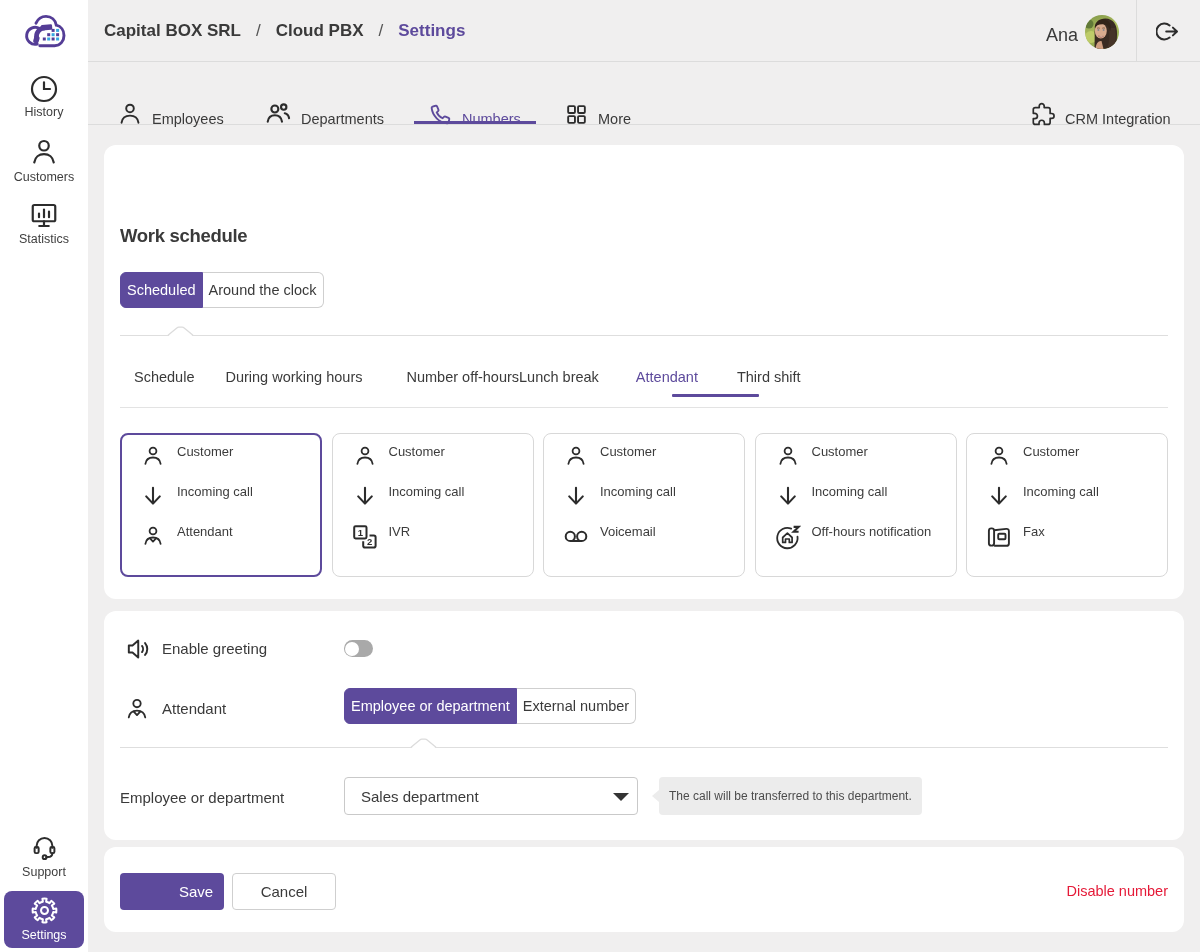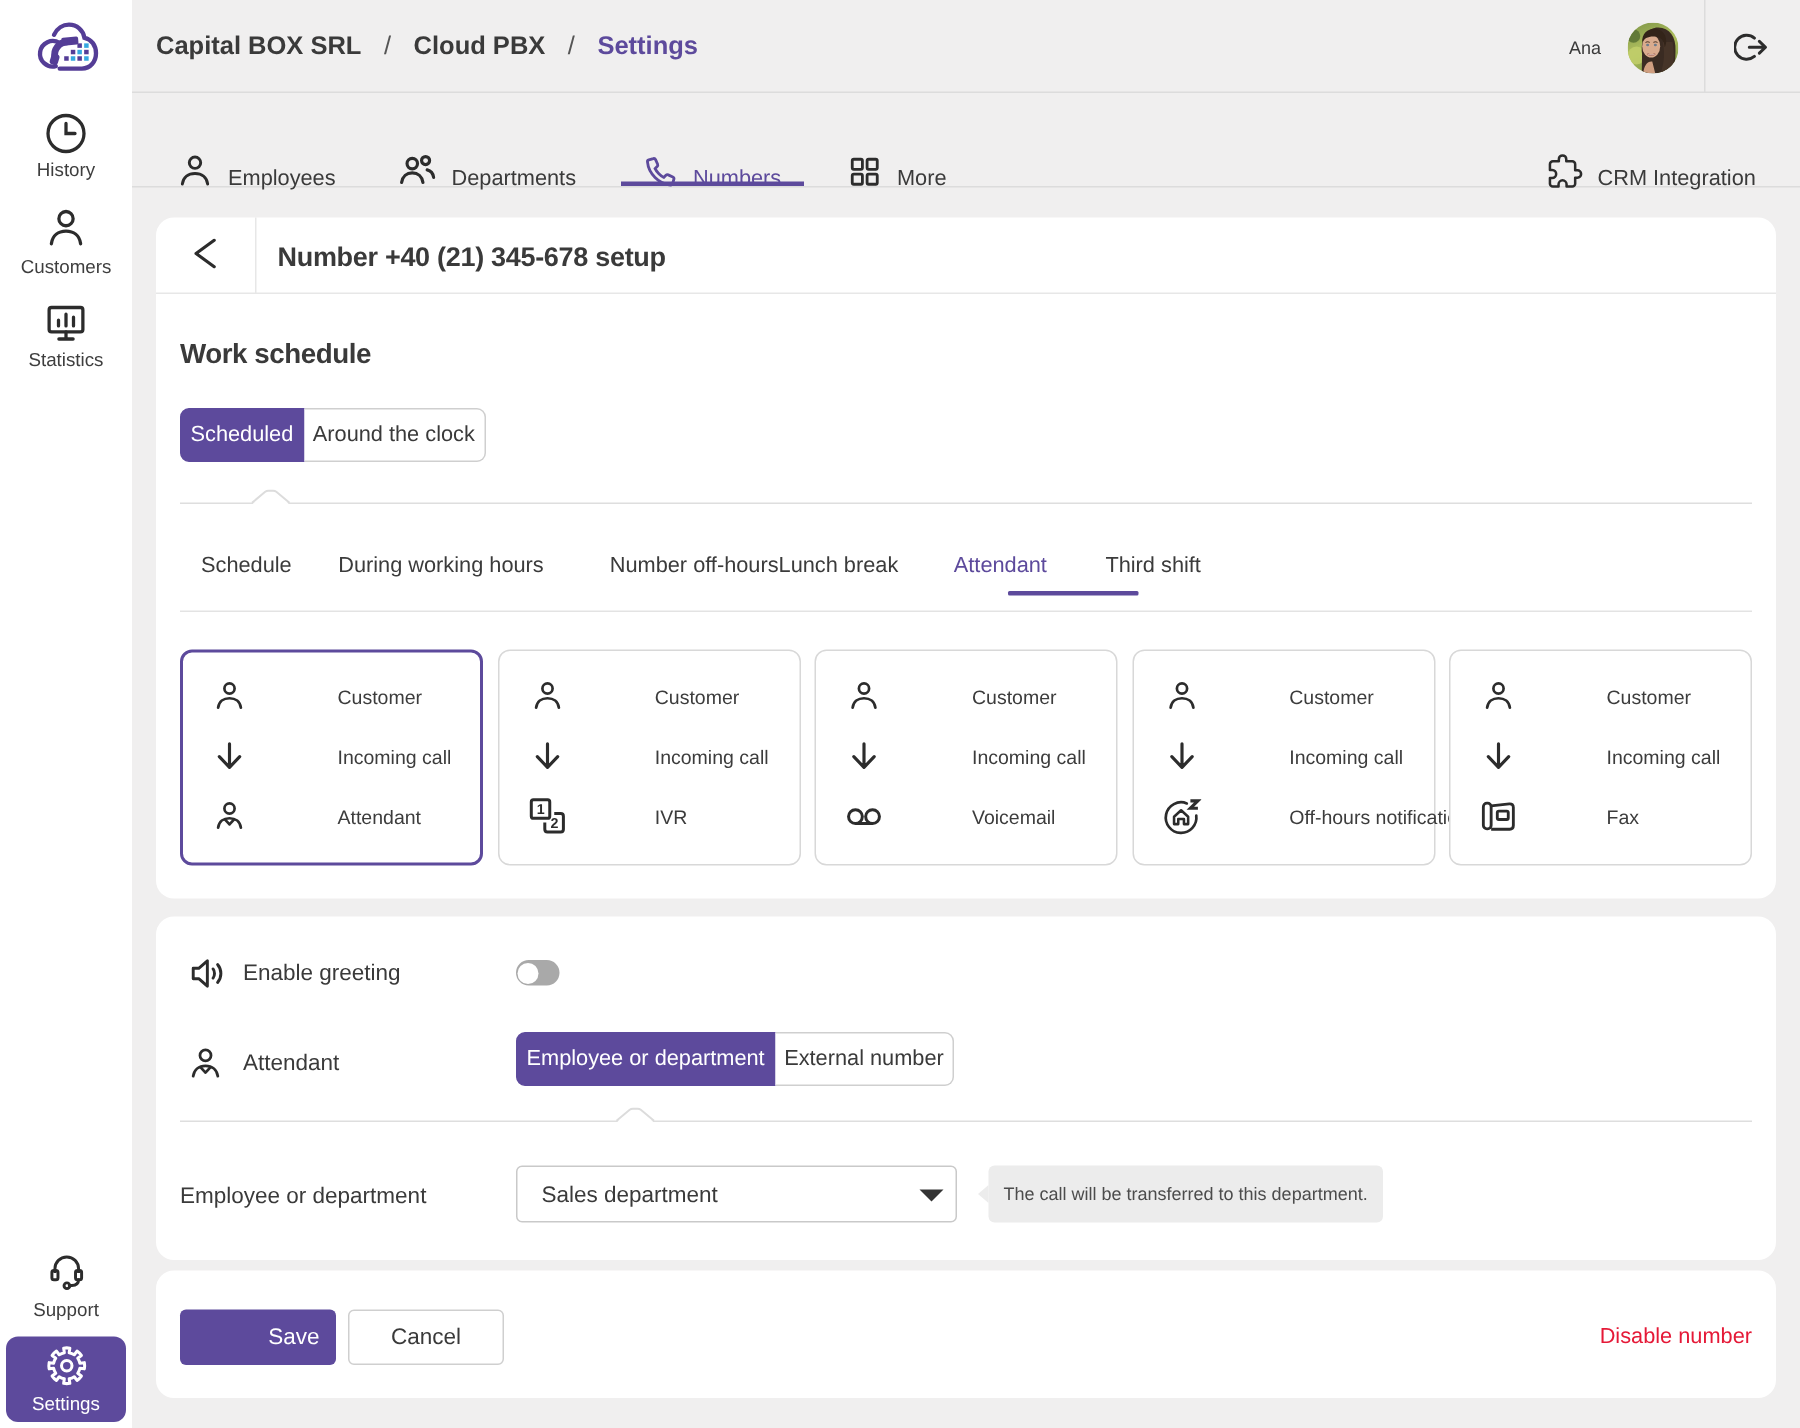--- a/index.html
+++ b/index.html
@@ -12,21 +12,21 @@
 .snav { position:absolute; left:0; width:88px; text-align:center; }
 .snav .lbl { font-size:12.5px; color:#3e3e3e; margin-top:4px; }
 #settingsTile { position:absolute; left:4px; top:891px; width:80px; height:57px; background:#5d4a9c; border-radius:8px; text-align:center; }
 #settingsTile .lbl { color:#fff; font-size:12.5px; margin-top:2px; }
 
 
 #hdr1 { position:absolute; left:88px; top:0; width:1112px; height:62px; border-bottom:1px solid #dcdcdc; }
 #crumbs { position:absolute; left:104px; top:21px; font-size:17px; font-weight:bold; color:#3a3a3a; }
 #crumbs .sep { color:#555; font-weight:normal; padding:0 15px; }
 #crumbs .act { color:#5d4a9c; }
-#ana { position:absolute; left:1046px; top:25px; font-size:12px; color:#3a3a3a; }
+#ana { position:absolute; left:1046px; top:25px; font-size:18px; color:#3a3a3a; }
 #avatar { position:absolute; left:1085px; top:15px; width:34px; height:34px; border-radius:50%; overflow:hidden; }
 #hdrdiv { position:absolute; left:1136px; top:0; width:1px; height:62px; background:#dcdcdc; }
 #logout { position:absolute; left:1156px; top:20px; }
 
 
 #hdr2 { position:absolute; left:88px; top:62px; width:1112px; height:63px; border-bottom:1px solid #dcdcdc; }
 .toptab { position:absolute; top:64px; height:63px; display:flex; align-items:flex-end; gap:9px; font-size:14.5px; color:#3a3a3a; }
 .toptab.active { color:#5d4a9c; }
 #numtab-underline { position:absolute; left:414px; top:121px; width:122px; height:3px; background:#5d4a9c; z-index:2; }
 
@@ -60,21 +60,21 @@
 
 .subtabs { position:absolute; left:16px; top:214px; display:flex; font-size:14.5px; color:#3b3b3b; }
 .subtabs .st { padding:10px 0; }
 .subtabs .st.on { color:#5d4a9c; }
 #subtab-underline { position:absolute; left:568px; top:249px; width:87px; height:3px; background:#5d4a9c; border-radius:1px; z-index:2; }
 #subtabline { position:absolute; left:16px; top:262px; width:1048px; height:1px; background:#e3e3e3; }
 
 #optrow { position:absolute; left:16px; top:288px; width:1048px; display:flex; justify-content:space-between; }
 .opt { width:202px; height:144px; border:1px solid #d8d8d8; border-radius:8px; background:#fff; padding:10px 0; }
 .opt.sel { border:2px solid #5d4a9c; padding:9px 0; }
-.opt .r { display:flex; align-items:center; height:40px; padding-left:19px;gap:48px; }
+.opt .r { display:flex; align-items:flex-start; height:40px; padding-left:19px; }
 .opt.sel .r { padding-left:18px; }
 .opt .r .ic { width:26px; flex:0 0 26px; display:flex; justify-content:center; }
 .opt .r .lb { margin-left:11px; font-size:13px; color:#3c3c3c; white-space:nowrap; }
 
 
 .rowic { position:absolute; left:22px; width:26px; display:flex; justify-content:center; }
 .rowlbl { position:absolute; left:58px; font-size:15px; color:#3a3a3a; }
 #toggle { position:absolute; left:240px; top:29px; width:29px; height:17px; border-radius:9px; background:#a9a9a9; }
 #toggle .knob { position:absolute; left:1px; top:1.5px; width:14px; height:14px; border-radius:50%; background:#fff; }
 #segAtt { left:240px; top:77px; }
@@ -224,27 +224,20 @@
 </div>
 <div id="numtab-underline"></div>
 <div class="toptab" style="left:1031px;">
   <svg width="25" height="25" viewBox="0 0 24 24" fill="none" stroke="#2c2c2c" stroke-width="1.7" stroke-linejoin="round">
       <path d="M20.5 11H19V7c0-1.1-.9-2-2-2h-4V3.5C13 2.12 11.88 1 10.5 1S8 2.12 8 3.5V5H4c-1.1 0-2 .9-2 2v3.8h1.5c1.49 0 2.7 1.21 2.7 2.7 0 1.49-1.21 2.7-2.7 2.7H2V20c0 1.1.9 2 2 2h3.8v-1.5c0-1.49 1.21-2.7 2.7-2.7 1.49 0 2.7 1.21 2.7 2.7V22H17c1.1 0 2-.9 2-2v-4h1.5c1.38 0 2.5-1.12 2.5-2.5S21.88 11 20.5 11z" transform="translate(0.3,0.6) scale(0.95)"></path>
     </svg>
   <span>CRM Integration</span>
 </div>
 
 <div class="card" id="card1">
-  <div id="c1hdr">
-    <svg id="backbtn" width="24" height="24" viewBox="0 0 24 24" fill="none" stroke="#2c2c2c" stroke-width="2.1">
-        <path d="M17.8 3.2 L5.7 12 L17.8 20.8" stroke-linecap="round" stroke-linejoin="round"></path>
-      </svg>
-    <div id="c1div"></div>
-    <div id="c1title">Number +40 (21) 345-678 setup</div>
-  </div>
 
   <div id="wsched">Work schedule</div>
 
   <div class="segwrap" id="segSched">
     <div class="seg on">Scheduled</div>
     <div class="seg">Around the clock</div>
   </div>
 
   <div class="notchline" id="nl1">
     <div class="ln"></div>

